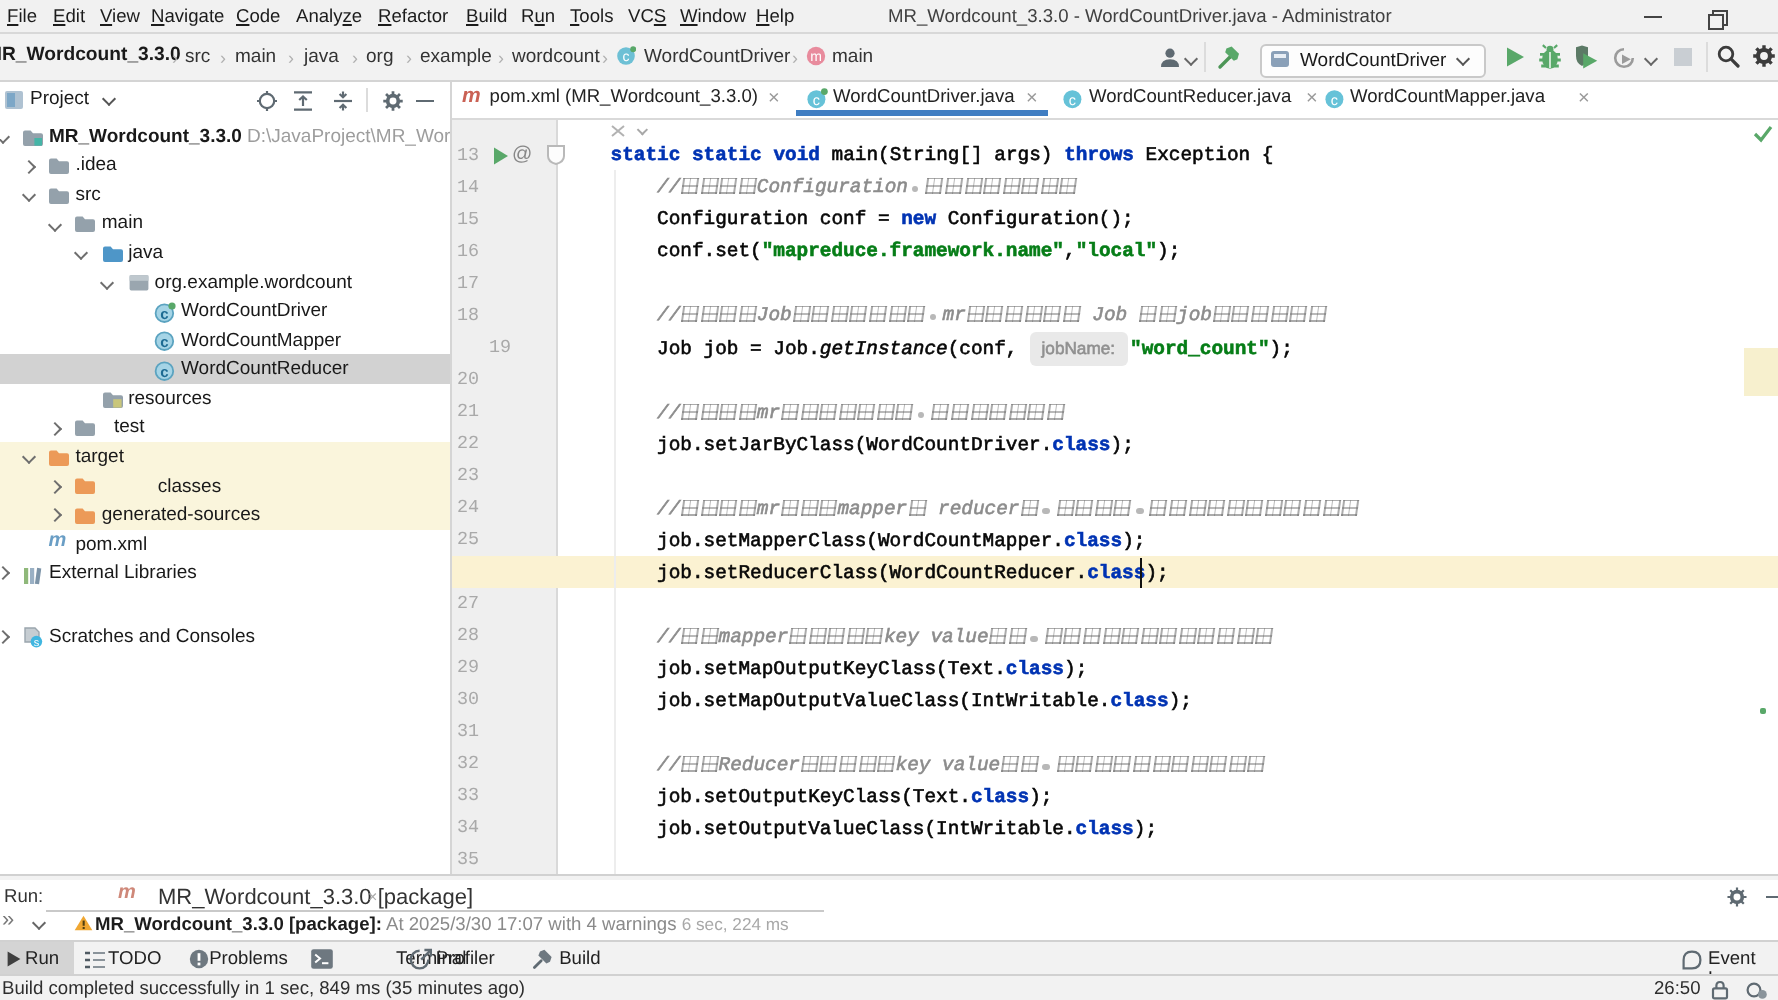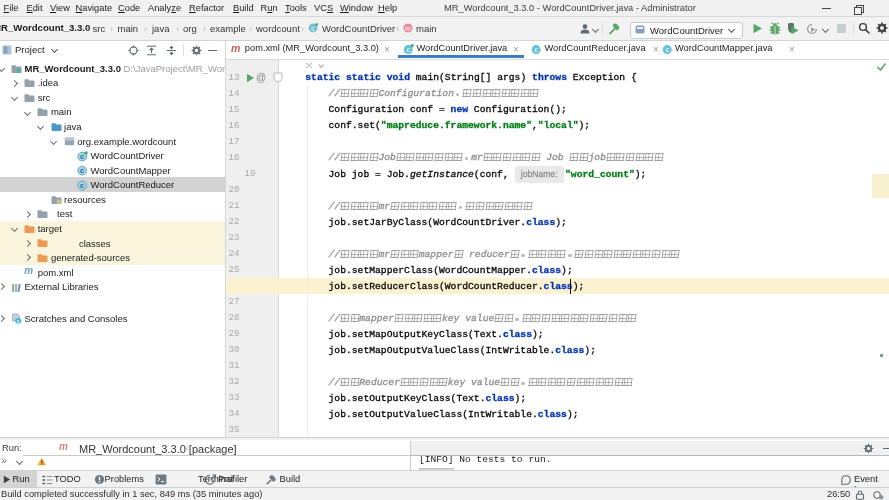--- a/index.html
+++ b/index.html
@@ -402,26 +402,21 @@
         <path d="M6 0.8 L6 2.6 M6 9.4 L6 11.2 M0.8 6 L2.6 6 M9.4 6 L11.2 6 M2.3 2.3 L3.6 3.6 M8.4 8.4 L9.7 9.7 M9.7 2.3 L8.4 3.6 M3.6 8.4 L2.3 9.7" stroke="#5f6a72" stroke-width="1.2"></path>
       </svg>
     <div class="abs" style="left:883px;top:8px;width:7px;height:1.2px;background:#5f6a72;z-index:5;"></div>
     <span class="abs" style="left:1px;top:14px;font-size:11px;color:#777;letter-spacing:-1px;">»</span>
     <div class="chev d abs" style="left:17px;top:19px;border-color:#666;"></div>
     <svg class="abs" style="left:37px;top:16.5px" width="9.5" height="9" viewBox="0 0 11 10">
         <path d="M5.5 0.8 L10.6 9.2 L0.4 9.2 Z" fill="#f0a732"></path>
         <rect x="5" y="3.6" width="1.2" height="3" fill="#503f10"></rect>
         <rect x="5" y="7.3" width="1.2" height="1.2" fill="#503f10"></rect>
       </svg>
-    <div class="abs" style="left:410px;top:1px;width:479px;height:29px;background:#f1f1f1;border-left:1px solid #cbcbcb;">
-      <div style="position:absolute;left:0;top:14px;width:479px;height:15px;background:#fff;border-top:1px solid #b8b8b8;overflow:hidden;">
-        <span class="mono" style="position:absolute;left:8px;top:-2.5px;font-size:9.6px;color:#1a1a1a;">[INFO] No tests to run.</span>
-        <div style="position:absolute;left:8px;top:11.5px;width:33px;height:3px;background:#d7d7d7;border:1px solid #c0c0c0;"></div>
-      </div>
-    </div>
+    <div class="abs" style="left:47.5px;top:16.5px;font-size:9.3px;white-space:nowrap;color:#8a8a8a;"><span style="font-weight:bold;color:#1c1c1c;">MR_Wordcount_3.3.0 [package]:</span> At 2025/3/30 17:07 with 4 warnings <span style="font-size:8.6px;color:#a8a8a8;">6 sec, 224 ms</span></div>
   </div>
   <div id="toolwinbar" class="abs">
     <div class="abs" style="left:0;top:0;width:37px;height:16.5px;background:#d4d4d4;"></div>
     <svg class="abs" style="left:3px;top:4px" width="8" height="9" viewBox="0 0 8 9">
         <path d="M0.8 0.8 L7.2 4.5 L0.8 8.2 Z" fill="#3f3f3f"></path>
       </svg>
     <span class="abs" style="left:12.5px;top:2.8px;">Run</span>
     <svg class="abs" style="left:42px;top:3.5px" width="11" height="10" viewBox="0 0 11 10">
         <path d="M0.5 1.5 L3 1.5 M0.5 5 L3 5 M0.5 8.5 L3 8.5" stroke="#4f5a62" stroke-width="1.3"></path>
         <path d="M4.5 1.5 L10.5 1.5 M4.5 5 L10.5 5 M4.5 8.5 L10.5 8.5" stroke="#8a939a" stroke-width="1.1"></path>

